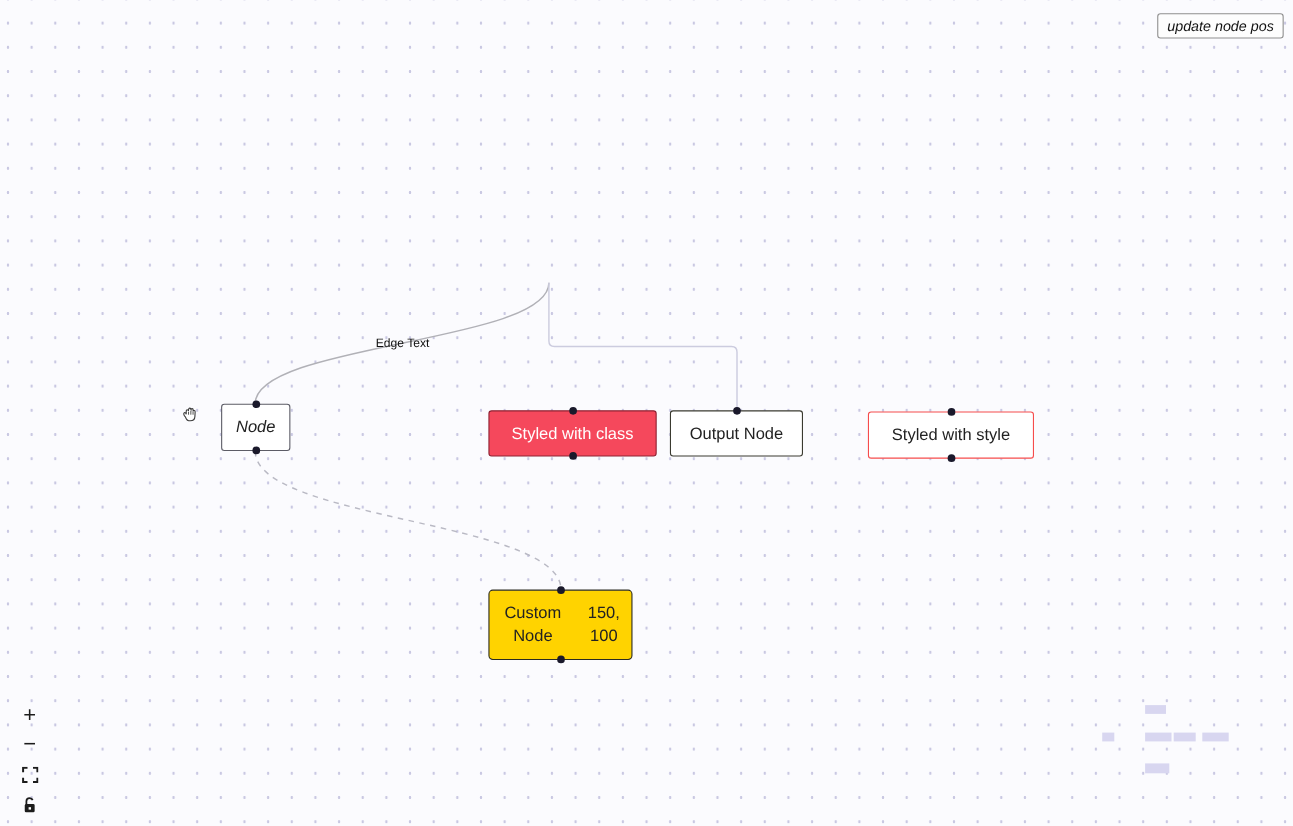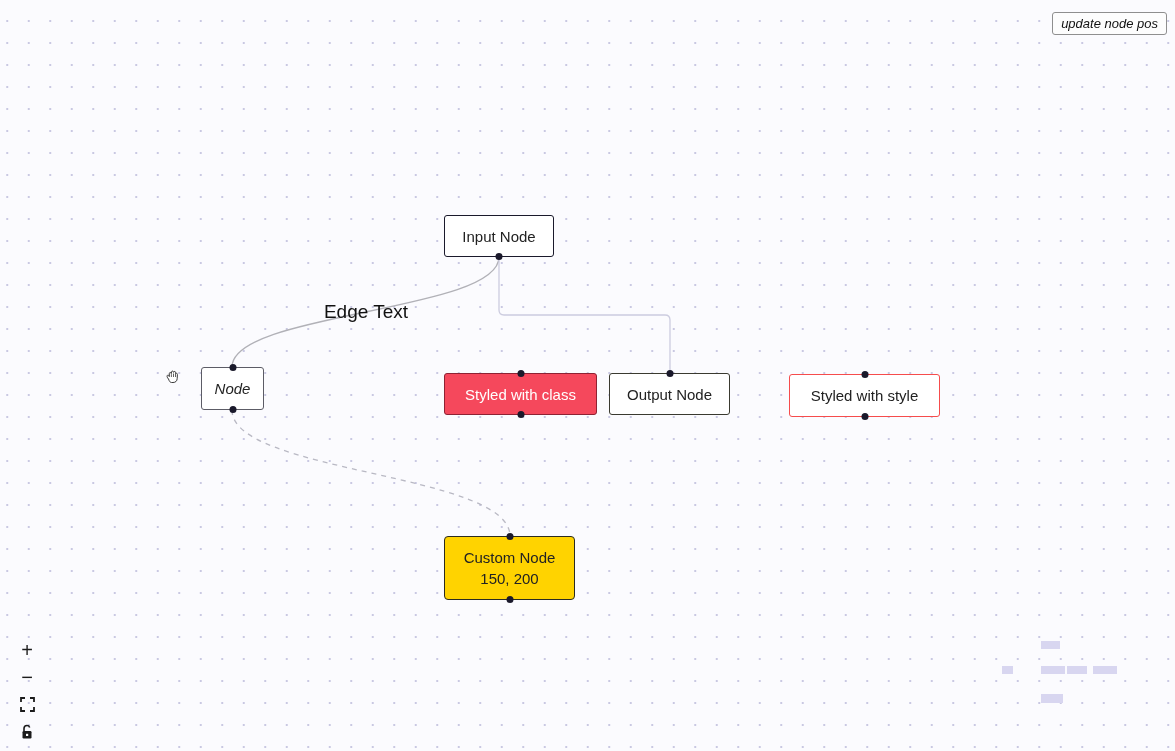--- a/index.html
+++ b/index.html
@@ -15,34 +15,34 @@
     background-position:18px 10px;
   }
   
   svg.edges{position:absolute;inset:0;pointer-events:none;}
   .edge{fill:none;stroke-width:1.3px;}
   .edge.bezier{stroke:#b1b1b7;}
   .edge.step{stroke:#ccccdf;}
   .edge.dashed{stroke:#b9b9c4;stroke-dasharray:5 5;}
   .edge-label{
     position:absolute;left:366px;top:312px;transform:translate(-50%,-50%);
-    font-size:19px;color:#111;white-space:nowrap;
+    font-size:11px;color:#111;white-space:nowrap;
   }
   
   .node{
     position:absolute;display:flex;align-items:center;justify-content:center;
     background:#fff;border:1px solid #1a192b;border-radius:3px;
     font-size:15px;color:#222;text-align:center;box-sizing:border-box;
   }
   .node-input{left:444px;top:215px;width:110px;height:42px;}
   .node-plain{left:201px;top:367px;width:63px;height:43px;border-color:#5c5c66;font-style:italic;}
   .node-class{left:444px;top:373px;width:153px;height:42px;background:#f5485c;color:#fff;border-color:#8e2233;}
   .node-output{left:609px;top:373px;width:121px;height:42px;border-color:#3a3a30;}
   .node-style{left:772px;top:374px;width:151px;height:43px;border-color:#f64c4c;margin-left:17px;}
-  .node-custom{left:444px;top:536px;width:131px;height:64px;background:#ffd300;border-color:#2b2b20;border-radius:4px;flex-direction:column;line-height:21px;}
+  .node-custom{left:444px;top:536px;width:131px;height:64px;background:#ffd300;border-color:#2b2b20;border-radius:4px;flex-direction:row;line-height:21px;}
   .handle{
     position:absolute;width:7px;height:7px;border-radius:50%;
     background:#1a192b;left:50%;transform:translateX(-50%);
   }
   .handle.top{top:-4px;}
   .handle.bottom{bottom:-4px;}
   
   .update-btn{
     position:absolute;right:8px;top:12px;
     font-family:"Liberation Sans",sans-serif;font-size:13px;color:#111;
@@ -74,24 +74,20 @@
 
 <div class="canvas">
 
   <svg class="edges" width="1175" height="751">
     <path class="edge bezier" d="M499 257 C499 312, 232 312, 232 367"></path>
     <path class="edge step" d="M499 257 L499 310 Q499 315 504 315 L665 315 Q670 315 670 320 L670 373"></path>
     <path class="edge dashed" d="M232 410 C232 473, 510 473, 510 536"></path>
   </svg>
   <div class="edge-label">Edge Text</div>
 
-  <div class="node node-input">
-    <span>Input Node</span>
-    <span class="handle bottom"></span>
-  </div>
 
   <div class="node node-plain">
     <span>Node</span>
     <span class="handle top"></span>
     <span class="handle bottom"></span>
   </div>
 
   <div class="node node-class">
     <span>Styled with class</span>
     <span class="handle top"></span>
@@ -104,21 +100,21 @@
   </div>
 
   <div class="node node-style">
     <span>Styled with style</span>
     <span class="handle top"></span>
     <span class="handle bottom"></span>
   </div>
 
   <div class="node node-custom">
     <span>Custom Node</span>
-    <span>150, 200</span>
+    <span>150, 100</span>
     <span class="handle top"></span>
     <span class="handle bottom"></span>
   </div>
 
   <svg class="hand-cursor" width="17" height="18" viewBox="0 0 17 18">
     <path d="M4.5 10 C3 8.5 2.6 6.6 3.6 6.2 C4.4 5.9 5 6.6 5.3 7.6 L5.3 4.6 C5.3 3.1 7.2 3.1 7.3 4.6 L7.5 3 C7.7 1.6 9.5 1.8 9.5 3.2 L9.6 3.4 C9.8 2 11.6 2.2 11.6 3.6 L11.6 4.8 C11.9 3.9 13.4 4 13.4 5.4 L13.2 9.5 C13.1 12 11.6 13.5 9 13.5 L7.6 13.5 C6.3 13.5 5.4 12.6 4.5 10 Z" fill="#fff" stroke="#3a3a3a" stroke-width="1"></path>
     <path d="M7.4 5.2 L7.4 8 M9.5 4.5 L9.5 8 M11.5 5 L11.5 8" stroke="#3a3a3a" stroke-width="0.8" fill="none"></path>
   </svg>
 </div>
 

